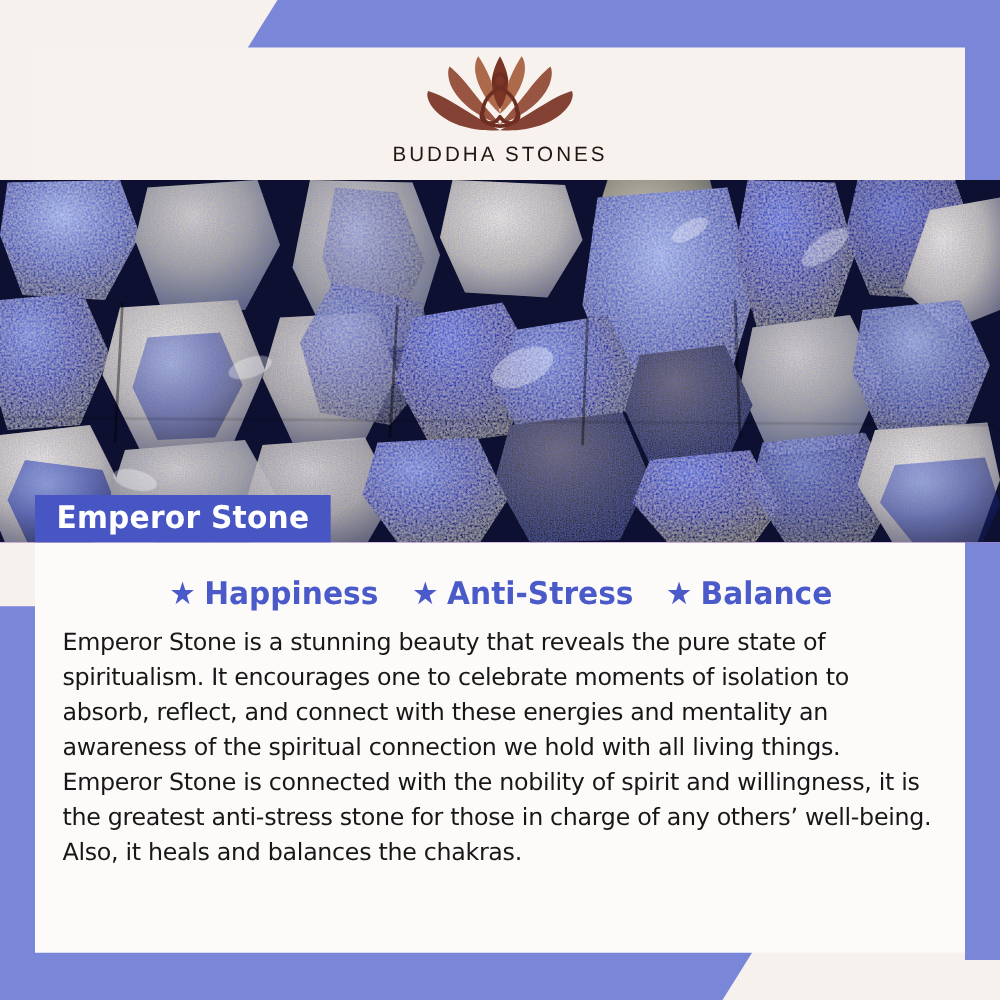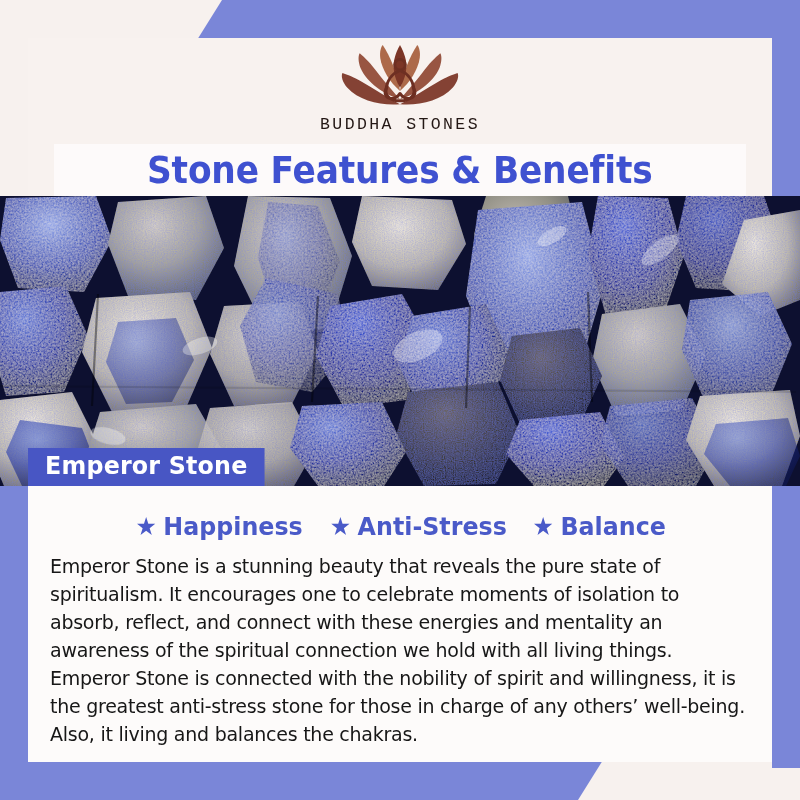--- a/index.html
+++ b/index.html
@@ -29,21 +29,21 @@
   .logo-wrap {
     height:106px;
     display:flex;
     flex-direction:column;
     align-items:center;
     justify-content:flex-start;
     padding-top:2px;
   }
   .logo-mark { width:172px; height:74px; display:block; }
   .logo-text {
-    font-family:Liberation Mono, monospace;
+    font-family:Liberation Sans, sans-serif;
     font-size:16.5px;
     letter-spacing:2.4px;
     color:#231714;
     margin-top:1px;
     white-space:nowrap;
   }
 
   
   .title-band {
     height:52px;
@@ -166,23 +166,20 @@
 
       <g fill="none" stroke="#6e2f22" stroke-width="3.6" stroke-linecap="round" stroke-linejoin="round">
         <circle cx="100" cy="30" r="6.4"></circle>
         <path d="M100 37 C90 41 84 50 83 60 C82 68 88 74 100 74 C112 74 118 68 117 60 C116 50 110 41 100 37 Z"></path>
         <path d="M84 58 C80 64 82 70 88 71 C94 72 98 68 100 65 C102 68 106 72 112 71 C118 70 120 64 116 58"></path>
       </g>
     </svg>
     <div class="logo-text">BUDDHA STONES</div>
   </div>
 
-  <div class="title-band">
-    <div class="title">Stone Features &amp; Benefits</div>
-  </div>
 
   <div class="hero">
     <svg viewBox="0 0 800 290" preserveAspectRatio="none">
       <defs>
         <radialGradient id="gA" cx="35%" cy="30%" r="75%">
           <stop offset="0%" stop-color="#5e78d8"></stop>
             <stop offset="55%" stop-color="#2336a8"></stop>
             <stop offset="100%" stop-color="#101a5e"></stop>
         </radialGradient>
         <radialGradient id="gB" cx="40%" cy="28%" r="78%">
@@ -296,17 +293,17 @@
         <span>Anti-Stress</span>
       </div>
       <div class="benefit">
         <span class="star">★</span>
         <span>Balance</span>
       </div>
     </div>
 
     <div class="copy">
       <p>Emperor Stone is a stunning beauty that reveals the pure state of spiritualism. It encourages one to celebrate moments of isolation to absorb, reflect, and connect with these energies and mentality an awareness of the spiritual connection we hold with all living things.</p>
-      <p>Emperor Stone is connected with the nobility of spirit and willingness, it is the greatest anti-stress stone for those in charge of any others’ well-being. Also, it living and balances the chakras.</p>
+      <p>Emperor Stone is connected with the nobility of spirit and willingness, it is the greatest anti-stress stone for those in charge of any others’ well-being. Also, it heals and balances the chakras.</p>
     </div>
 
   </div>
 </div>
 
 </body></html>

